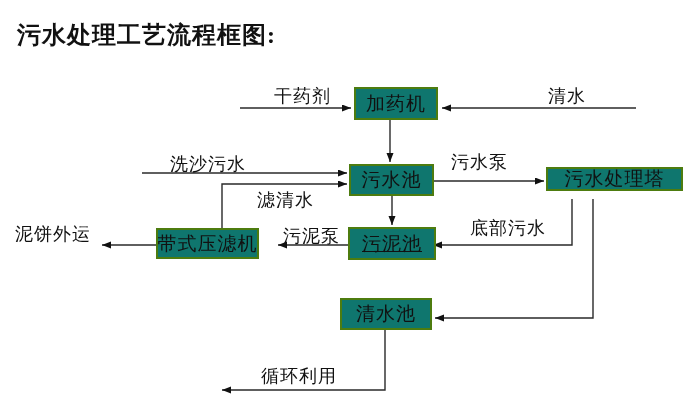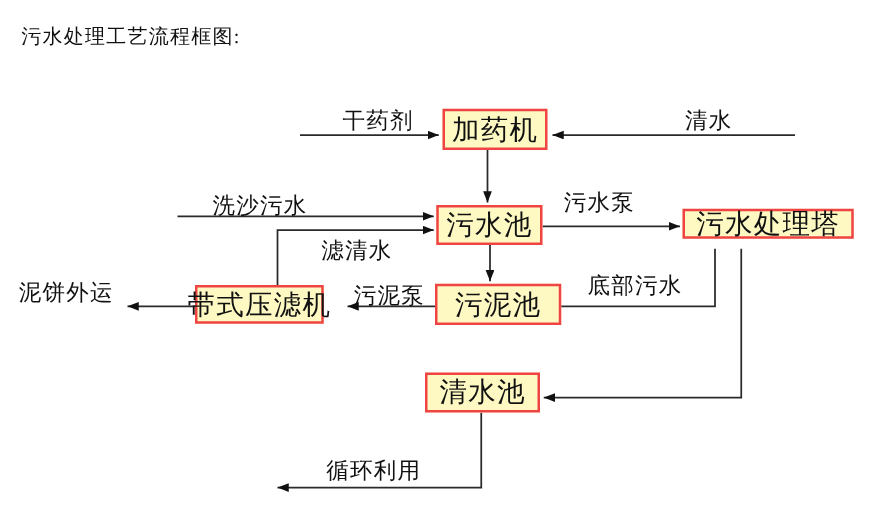--- a/index.html
+++ b/index.html
@@ -7,44 +7,44 @@
     position:relative;
     width:700px;height:420px;
     background:#ffffff;
     font-family:"Liberation Serif","DejaVu Serif",serif;
     color:#111111;
     overflow:hidden;
   }
   #connectors{position:absolute;left:0;top:0;width:700px;height:420px;}
   .title{
     position:absolute;left:17px;top:19px;
-    font-size:16px;font-weight:normal;letter-spacing:1px;
+    font-size:24px;font-weight:bold;letter-spacing:1px;
     white-space:nowrap;
   }
   .node{
     position:absolute;
     box-sizing:border-box;
-    border:2px solid #ef4444;
-    background:#fef9c3;
+    border:2px solid #4d7c0f;
+    background:#0f766e;
     display:flex;align-items:center;justify-content:center;
-    font-size:22px;letter-spacing:1px;
+    font-size:19px;letter-spacing:1px;
     white-space:nowrap;
   }
   .edge-label{
     position:absolute;
     font-size:18px;letter-spacing:1px;
     white-space:nowrap;
     background:transparent;
   }
   
   #n-dosing   {left:354px;top:87px; width:84px; height:33px;}
   #n-sewage   {left:349px;top:164px;width:85px; height:32px;}
   #n-tower    {left:546px;top:167px;width:137px;height:24px;}
   #n-press    {left:156px;top:228px;width:103px;height:31px;}
-  #n-sludge   {left:348px;top:227px;width:101px; height:33px;}
+  #n-sludge   {left:348px;top:227px;width:88px; height:33px;text-decoration:underline;}
   #n-clean    {left:340px;top:298px;width:92px; height:32px;}
   
   #l-drychem  {left:260px;top:84px;margin-left:14px;}
   #l-cleanwat {left:548px;top:84px;}
   #l-sandwash {left:170px;top:152px;}
   #l-sewpump  {left:451px;top:150px;}
   #l-filtered {left:257px;top:188px;}
   #l-sludpump {left:283px;top:224px;}
   #l-mudcake  {left:15px; top:222px;}
   #l-bottom   {left:470px;top:216px;}

